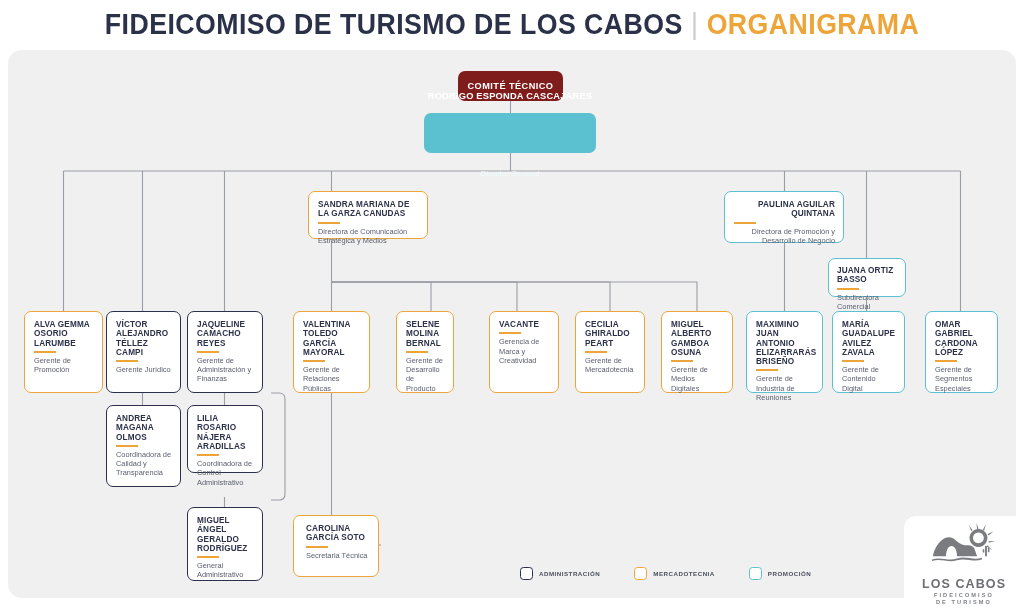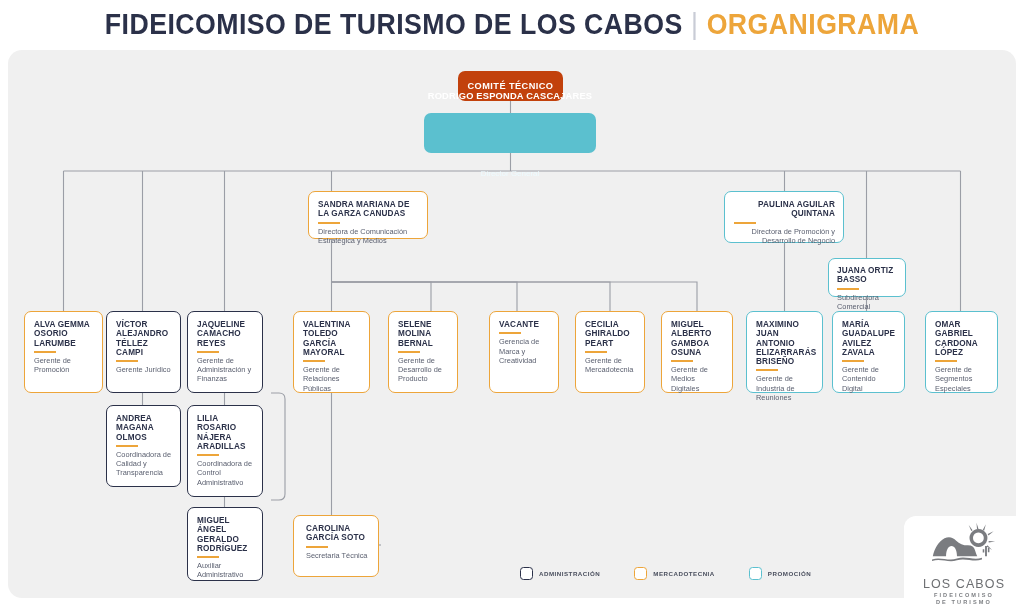--- a/index.html
+++ b/index.html
@@ -41,21 +41,21 @@
   .node .rule{width:22px;height:2px;background:#eda53a;margin:3px 0 3px 0;}
   .node .rl{color:#5b6070;line-height:1.25;}
 
   
   .c-admin{border:1.4px solid #2b3149;}
   .c-merca{border:1.4px solid #eda53a;}
   .c-promo{border:1.4px solid #5bc0cf;}
 
   
   .comite{
-    left:458px;top:71px;width:105px;height:30px;background:#c2410c;border-radius:7px;
+    left:458px;top:71px;width:105px;height:30px;background:#7f1d1d;border-radius:7px;
     display:flex;align-items:center;justify-content:center;
     color:#ffffff;font-weight:bold;font-size:9.2px;letter-spacing:.45px;
   }
   .director{
     left:424px;top:113px;width:172px;height:40px;background:#5bc0cf;border-radius:7px;
     display:flex;flex-direction:column;align-items:center;justify-content:center;
     padding-top:2px;
     gap:32px;
   }
   .director .dn{color:#ffffff;font-weight:bold;font-size:9.3px;letter-spacing:.2px;}
@@ -76,21 +76,21 @@
   .sw-promo{border:1.6px solid #5bc0cf;}
   .lg span{font-size:6.2px;font-weight:bold;color:#4a4f5e;letter-spacing:.5px;}
 
   
   .logo-card{
     position:absolute;left:904px;top:516px;width:120px;height:92px;
     background:#ffffff;border-radius:12px 0 0 0;
     display:flex;flex-direction:column;align-items:center;justify-content:center;
   }
   .logo-mark{width:78px;height:46px;display:block;}
-  .logo-t1{font-size:12.5px;font-weight:normal;color:#6d6f72;letter-spacing:1.1px;margin-top:11px;}
+  .logo-t1{font-size:12.5px;font-weight:bold;color:#6d6f72;letter-spacing:1.1px;margin-top:11px;}
   .logo-t2{font-size:5.6px;font-weight:bold;color:#7e8084;letter-spacing:2.1px;margin-top:1px;}
   .logo-t3{font-size:5.6px;font-weight:bold;color:#7e8084;letter-spacing:2.1px;margin-top:1px;}
 </style>
 </head>
 <body>
 
 <div id="stage">
 
   <div class="page-title">
     <span class="title-main">FIDEICOMISO DE TURISMO DE LOS CABOS</span>
@@ -182,21 +182,21 @@
     <div class="rule"></div>
     <div class="rl">Gerente de Administración y Finanzas</div>
   </div>
 
   <div class="node bx c-merca" style="left:293px;top:311px;width:77px;height:82px;">
     <div class="nm">VALENTINA TOLEDO GARCÍA MAYORAL</div>
     <div class="rule"></div>
     <div class="rl">Gerente de Relaciones Públicas</div>
   </div>
 
-  <div class="node bx c-merca" style="left:388px;top:311px;width:70px;height:82px;">
+  <div class="node bx c-merca" style="left:396px;top:311px;width:58px;height:82px;">
     <div class="nm">SELENE MOLINA BERNAL</div>
     <div class="rule"></div>
     <div class="rl">Gerente de Desarrollo de Producto</div>
   </div>
 
   <div class="node bx c-merca" style="left:489px;top:311px;width:70px;height:82px;">
     <div class="nm">VACANTE</div>
     <div class="rule"></div>
     <div class="rl">Gerencia de Marca y Creatividad</div>
   </div>
@@ -230,30 +230,30 @@
     <div class="rule"></div>
     <div class="rl">Gerente de Segmentos Especiales</div>
   </div>
 
   <div class="node bx c-admin" style="left:106px;top:405px;width:75px;height:82px;">
     <div class="nm">ANDREA MAGANA OLMOS</div>
     <div class="rule"></div>
     <div class="rl">Coordinadora de Calidad y Transparencia</div>
   </div>
 
-  <div class="node bx c-admin" style="left:187px;top:405px;width:76px;height:92px;">
+  <div class="node bx c-admin" style="left:187px;top:405px;width:76px;height:68px;">
     <div class="nm">LILIA ROSARIO NÁJERA ARADILLAS</div>
     <div class="rule"></div>
     <div class="rl">Coordinadora de Control Administrativo</div>
   </div>
 
   <div class="node bx c-admin" style="left:187px;top:507px;width:76px;height:74px;">
     <div class="nm">MIGUEL ÁNGEL GERALDO RODRÍGUEZ</div>
     <div class="rule"></div>
-    <div class="rl">Auxiliar Administrativo</div>
+    <div class="rl">General Administrativo</div>
   </div>
 
   <div class="node bx c-merca" style="left:293px;top:515px;width:86px;height:62px;padding-left:12px;">
     <div class="nm">CAROLINA GARCÍA SOTO</div>
     <div class="rule"></div>
     <div class="rl">Secretaria Técnica</div>
   </div>
 
   <div class="legend">
     <div class="lg">

